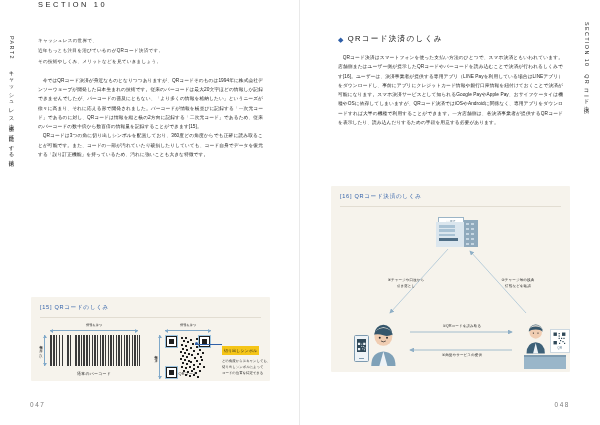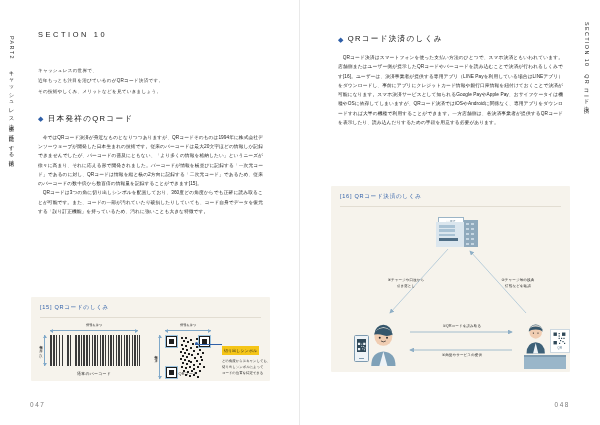--- a/index.html
+++ b/index.html
@@ -18,21 +18,20 @@
     position:absolute;writing-mode:vertical-rl;text-orientation:mixed;
     font-size:5.4px;letter-spacing:1.4px;color:#2a2a2a;white-space:nowrap;
   }
   .vrun.l{left:9px;top:36px;}
   .vrun.r{right:9px;top:22px;}
 
   .body-col{position:absolute;left:38px;top:0;width:225px;}
 
   .sec-kicker{
     font-size:7.4px;letter-spacing:2.6px;color:#1b1b1b;
-    margin-top:30px;
   }
   .sec-title{
     font-size:16px;letter-spacing:1.6px;color:#111;margin-top:9px;font-weight:400;
   }
   .lede{margin-top:27px;font-size:4.6px;line-height:2.25;color:#2b2b2b;letter-spacing:.25px;}
   .lede div{white-space:nowrap;}
 
   .h2{
     margin-top:17px;font-size:7.6px;letter-spacing:1.3px;color:#111;
     display:flex;align-items:center;gap:3px;
@@ -165,24 +164,20 @@
     <div class="body-col">
 
       <div class="sec-kicker">SECTION 10</div>
 
       <div class="lede">
         <div>キャッシュレスの世界で、</div>
         <div>近年もっとも注目を浴びているのがQRコード決済です。</div>
         <div>その技術やしくみ、メリットなどを見ていきましょう。</div>
       </div>
 
-      <div class="h2">
-        <span class="dia">◆</span>
-        <span>日本発祥のQRコード</span>
-      </div>
 
       <div class="para">
         <p>今ではQRコード決済が身近なものとなりつつありますが、QRコードそのものは1994年に株式会社デンソーウェーブが開発した日本生まれの技術です。従来のバーコードは最大20文字ほどの情報しか記録できませんでしたが、バーコードの普及にともない、「より多くの情報を格納したい」というニーズが徐々に高まり、それに応える形で開発されました。バーコードが情報を横並びに記録する「一次元コード」であるのに対し、QRコードは情報を縦と横の2方向に記録する「二次元コード」であるため、従来のバーコードの数十倍から数百倍の情報量を記録することができます[15]。</p>
         <p>QRコードは3つの角に切り出しシンボルを配置しており、360度どの角度からでも正確に読み取ることが可能です。また、コードの一部が汚れていたり破損したりしていても、コード自身でデータを復元する「誤り訂正機能」を持っているため、汚れに強いことも大きな特徴です。</p>
       </div>
     </div>
 
     <div class="figbox" id="fig15">
       <div class="fig-cap">
         <span class="num">[15]</span>

